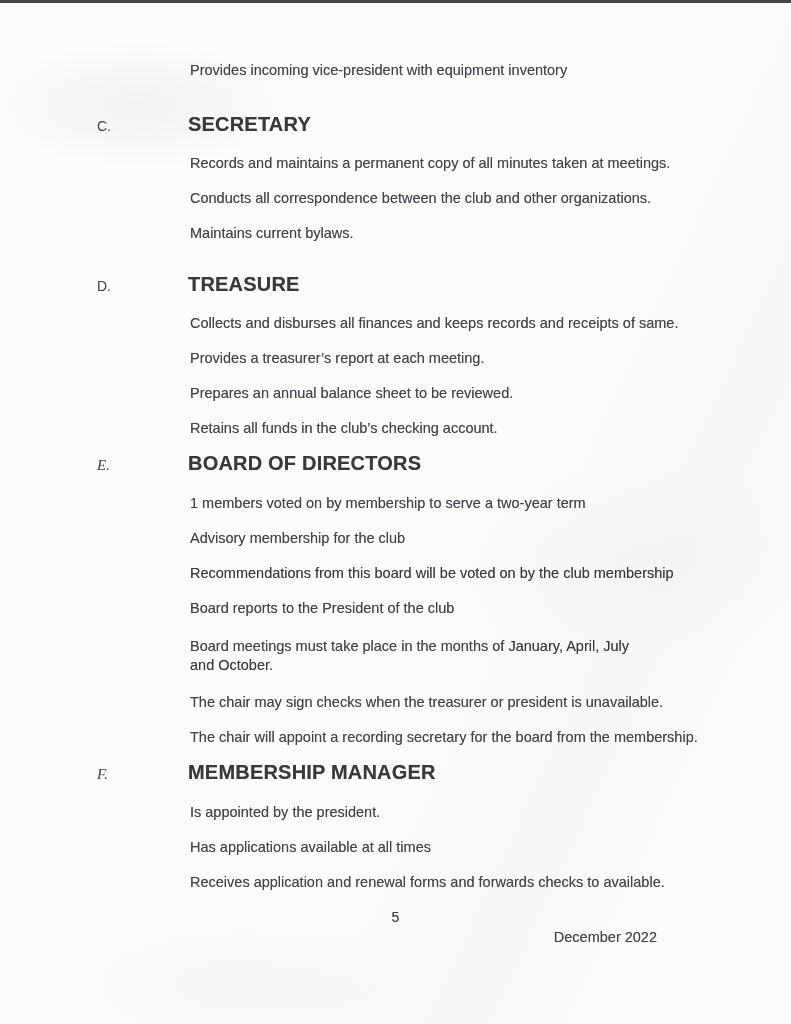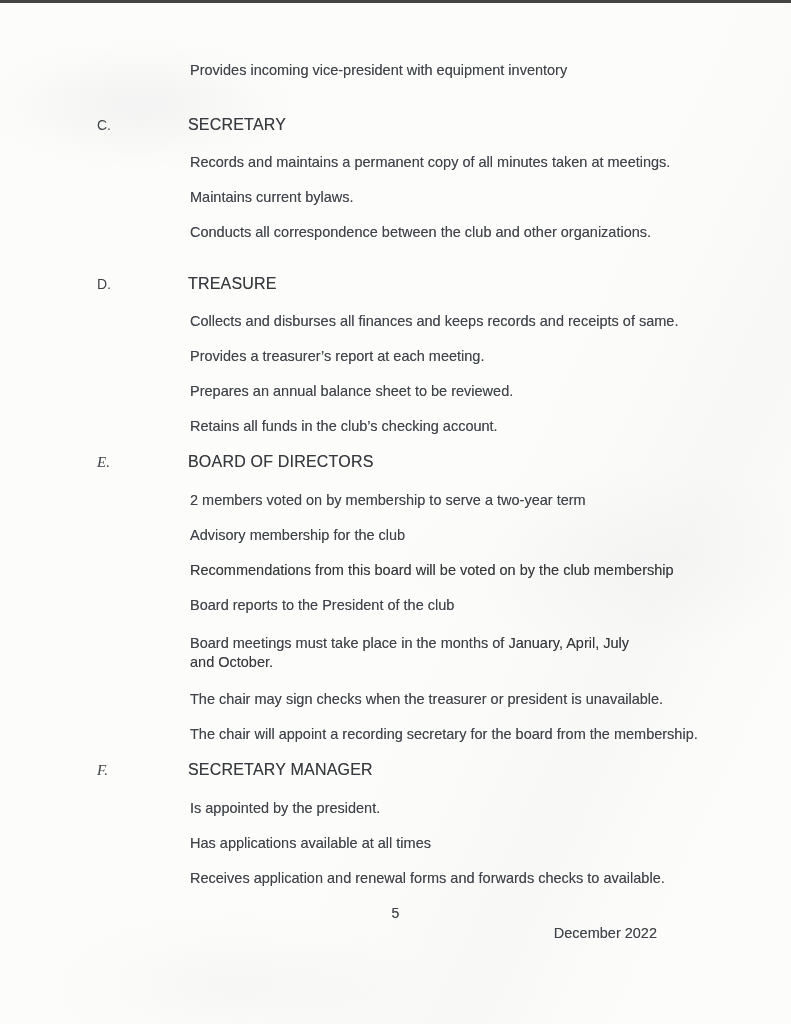--- a/index.html
+++ b/index.html
@@ -16,21 +16,21 @@
     -webkit-font-smoothing:antialiased;
   }
   .scan-edge{position:absolute;top:0;left:0;width:791px;height:3px;background:#454545;}
   .page{position:relative;}
   p{margin:0 0 20px 190px;font-size:14.5px;line-height:15px;
     text-shadow:0 0 .5px rgba(70,74,80,.55);}
   .intro{margin-top:63px;}
   .sec-head{display:flex;align-items:baseline;margin:0 0 0 97px;}
   .letter{width:91px;font-size:14px;color:#3f4347;}
   .letter.it{font-family:"Liberation Serif", serif;font-style:italic;font-size:15px;}
-  .title{font-weight:normal;font-size:16px;letter-spacing:.2px;color:#36393d;line-height:15px;
+  .title{font-weight:bold;font-size:20px;letter-spacing:.2px;color:#36393d;line-height:15px;
     text-shadow:0 0 .5px rgba(54,57,61,.55);}
   .items{margin-top:22px;}
   .b{font-weight:normal;color:#37393d;}
   .bold-line .b{display:inline;}
   .narrow{max-width:450px;line-height:19px;padding-right:0;margin-top:21px;}
   .sec-c{margin-top:39px;}
   .sec-d{margin-top:36px;}
   .sec-e{margin-top:16px;}
   .sec-f{margin-top:12px;}
   .footer-num{margin:3px 0 0 0;padding:0;text-align:center;font-size:14px;line-height:15px;}
@@ -45,22 +45,22 @@
 
   <p class="intro">Provides incoming vice-president with equipment inventory</p>
 
   <div class="sec sec-c">
     <div class="sec-head">
       <span class="letter">C.</span>
       <span class="title">SECRETARY</span>
     </div>
     <div class="items">
       <p><span>Records and maintains a permanent copy of all minutes taken at meetings.</span></p>
+      <p><span>Conducts all correspondence between the club and other organizations.</span></p>
       <p><span>Maintains current bylaws.</span></p>
-      <p><span>Conducts all correspondence between the club and other organizations.</span></p>
     </div>
   </div>
 
   <div class="sec sec-d">
     <div class="sec-head">
       <span class="letter">D.</span>
       <span class="title">TREASURE</span>
     </div>
     <div class="items">
       <p><span>Collects and disburses all finances and keeps records and receipts of same.</span></p>
@@ -69,34 +69,34 @@
       <p><span>Retains all funds in the club’s checking account.</span></p>
     </div>
   </div>
 
   <div class="sec sec-e">
     <div class="sec-head">
       <span class="letter it">E.</span>
       <span class="title">BOARD OF DIRECTORS</span>
     </div>
     <div class="items">
-      <p><span>2 members voted on by membership to serve a two-year term</span></p>
+      <p><span>1 members voted on by membership to serve a two-year term</span></p>
       <p><span>Advisory membership for the club</span></p>
       <p class="bold-line"><span class="b">Recommendations from this board will be voted on by the club membership</span></p>
       <p><span>Board reports to the President of the club</span></p>
       <p class="narrow"><span>Board meetings must take place in the months of </span><span class="b">January, April, July and October.</span></p>
       <p><span>The chair may sign checks when the treasurer or president is unavailable.</span></p>
       <p><span>The chair will appoint a recording secretary for the board from the membership.</span></p>
     </div>
   </div>
 
   <div class="sec sec-f">
     <div class="sec-head">
       <span class="letter it">F.</span>
-      <span class="title">SECRETARY MANAGER</span>
+      <span class="title">MEMBERSHIP MANAGER</span>
     </div>
     <div class="items">
       <p><span>Is appointed by the president.</span></p>
       <p><span>Has applications available at all times</span></p>
       <p><span>Receives application and renewal forms and forwards checks to available.</span></p>
     </div>
   </div>
 
   <p class="footer-num">5</p>
   <p class="footer-date">December 2022</p>

